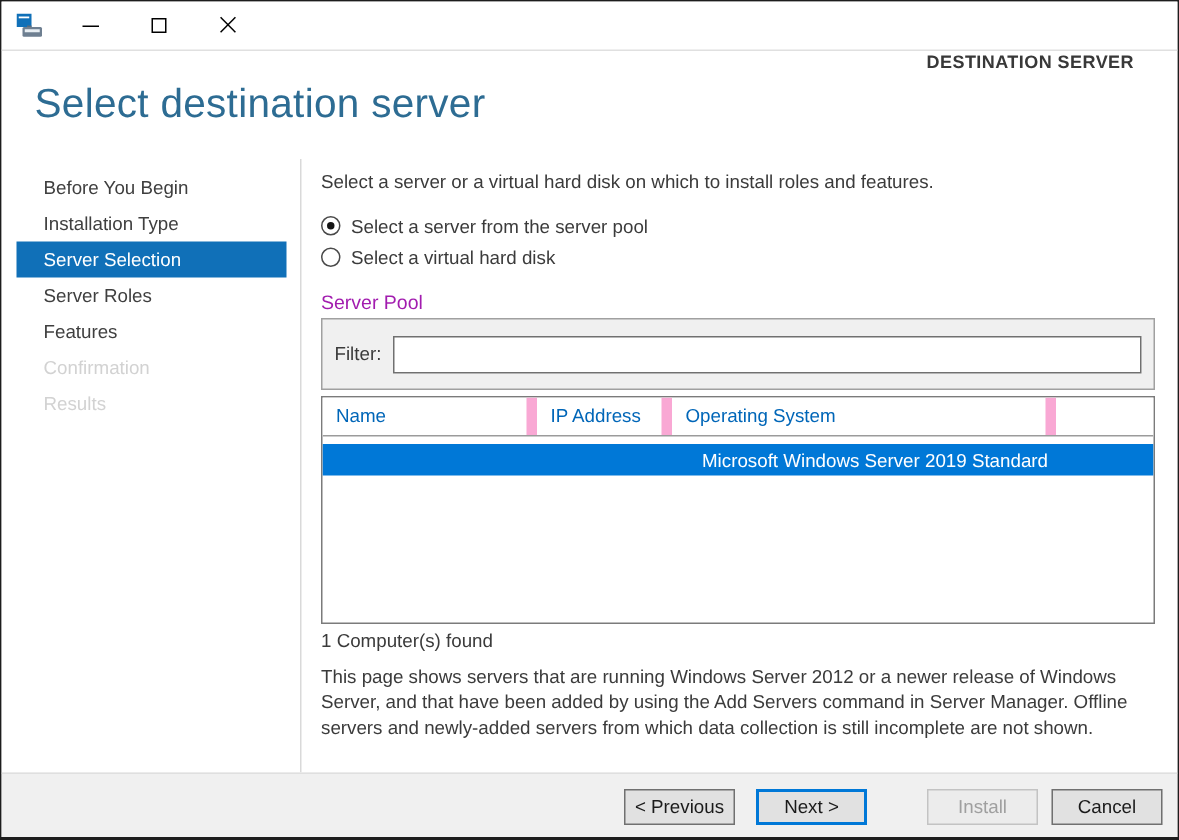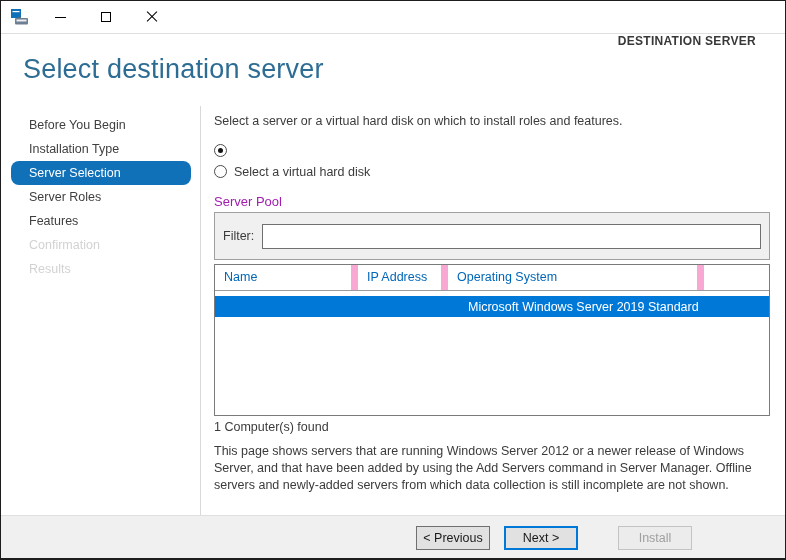--- a/index.html
+++ b/index.html
@@ -43,21 +43,21 @@
   }
 
   
   .wiz-body{ flex:1 1 auto; display:flex; background:#fff; }
   .sidebar{ width:200px; flex:0 0 200px; border-right:1px solid #d9d9d9; padding-top:7px; }
   .nav-item{
     height:24px; line-height:24px; margin-left:10px; width:180px;
     padding-left:18px; font-size:12.5px; color:#3f3f3f; cursor:default;
     white-space:nowrap;
   }
-  .nav-item.selected{ background:#1070b8; color:#fff;border-radius:8px; }
+  .nav-item.selected{ background:#1070b8; color:#fff; }
   .nav-item.disabled{ color:#d2d2d2; }
 
   .content{ flex:1 1 auto; padding:8px 16px 0 13px; }
   .intro{ font-size:12.5px; color:#3b3b3b; margin-bottom:12px; }
 
   .radio-row{ height:21px; display:flex; align-items:center; }
   .radio-icon{
     width:13px; height:13px; border:1px solid #4a4a4a; border-radius:50%;
     background:#fff; margin-right:7px; position:relative; flex:0 0 auto;
   }
@@ -166,20 +166,21 @@
       <div class="nav-item disabled">Confirmation</div>
       <div class="nav-item disabled">Results</div>
     </div>
 
     <div class="content">
 
       <div class="intro">Select a server or a virtual hard disk on which to install roles and features.</div>
 
       <div class="radio-row">
         <span class="radio-icon checked"></span>
+        <span class="radio-label">Select a server from the server pool</span>
       </div>
       <div class="radio-row">
         <span class="radio-icon"></span>
         <span class="radio-label">Select a virtual hard disk</span>
       </div>
 
       <div class="pool-title">Server Pool</div>
 
       <div class="filter-box">
         <span class="filter-label">Filter:</span>
@@ -207,15 +208,16 @@
 
       <div class="description">This page shows servers that are running Windows Server 2012 or a newer release of Windows Server, and that have been added by using the Add Servers command in Server Manager. Offline servers and newly-added servers from which data collection is still incomplete are not shown.</div>
 
     </div>
   </div>
 
   <div class="footer">
     <button class="btn btn-previous">&lt; Previous</button>
     <button class="btn default btn-next">Next &gt;</button>
     <button class="btn disabled btn-install">Install</button>
+    <button class="btn btn-cancel">Cancel</button>
   </div>
 
 </div>
 
 </body></html>

